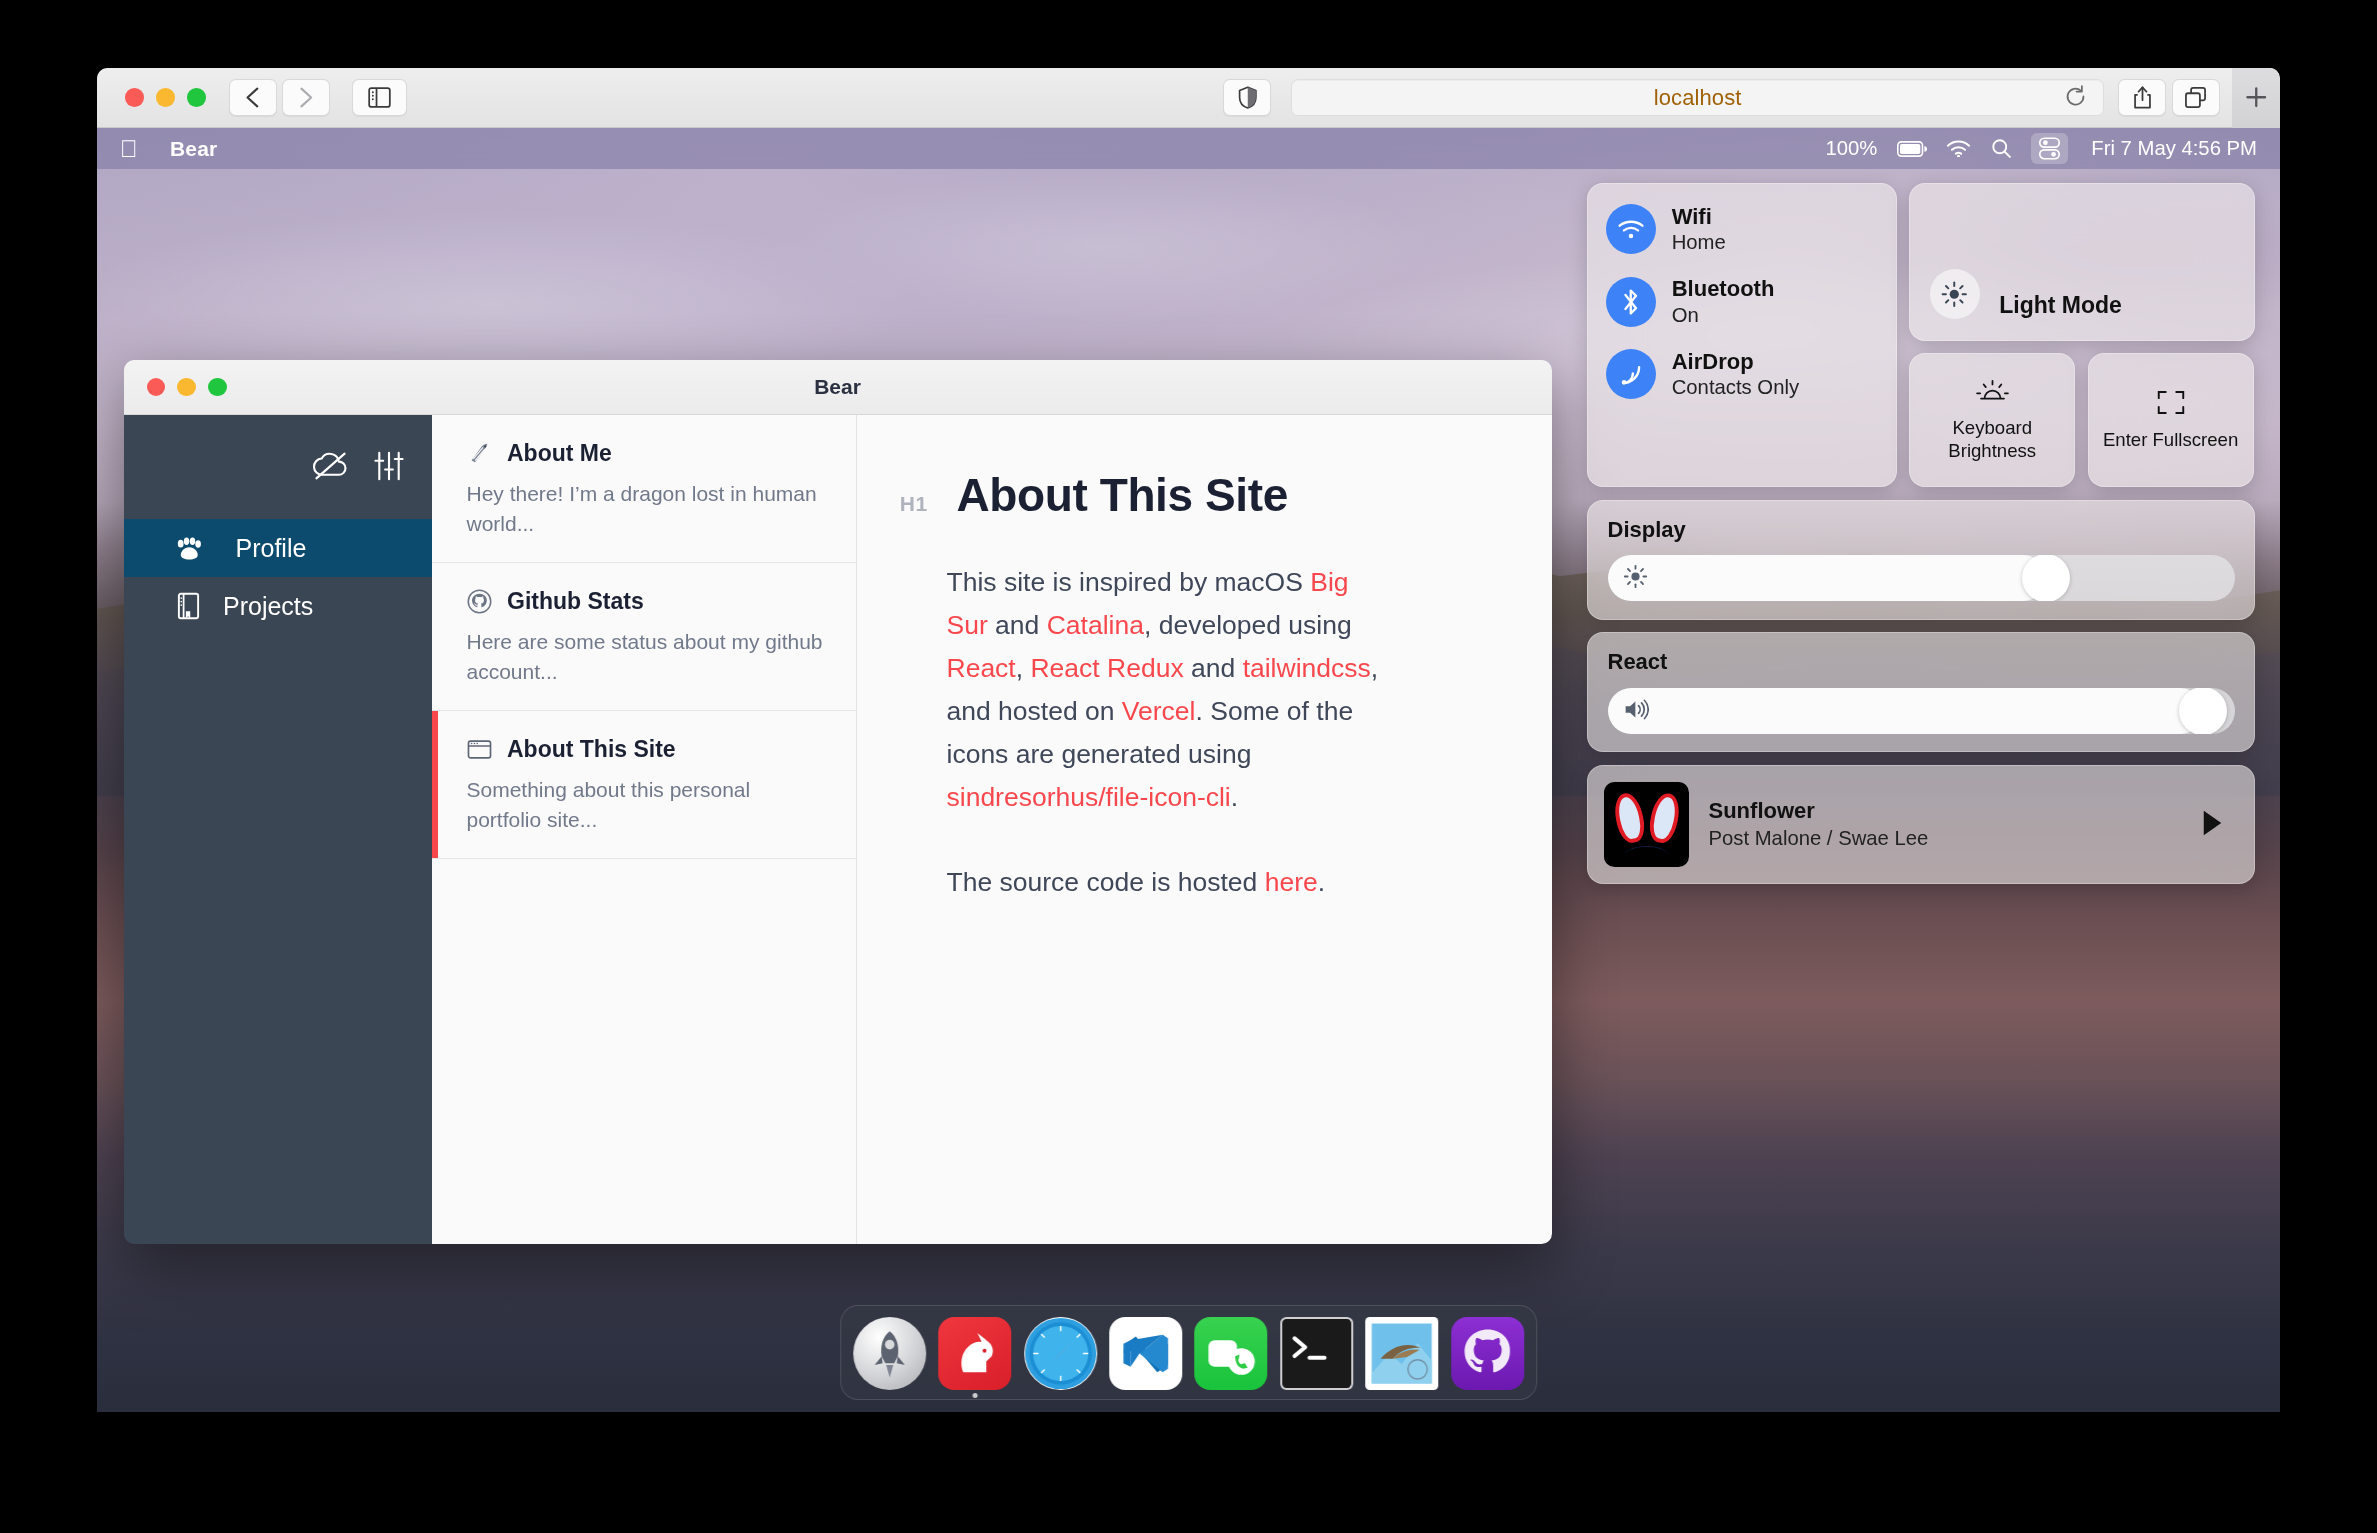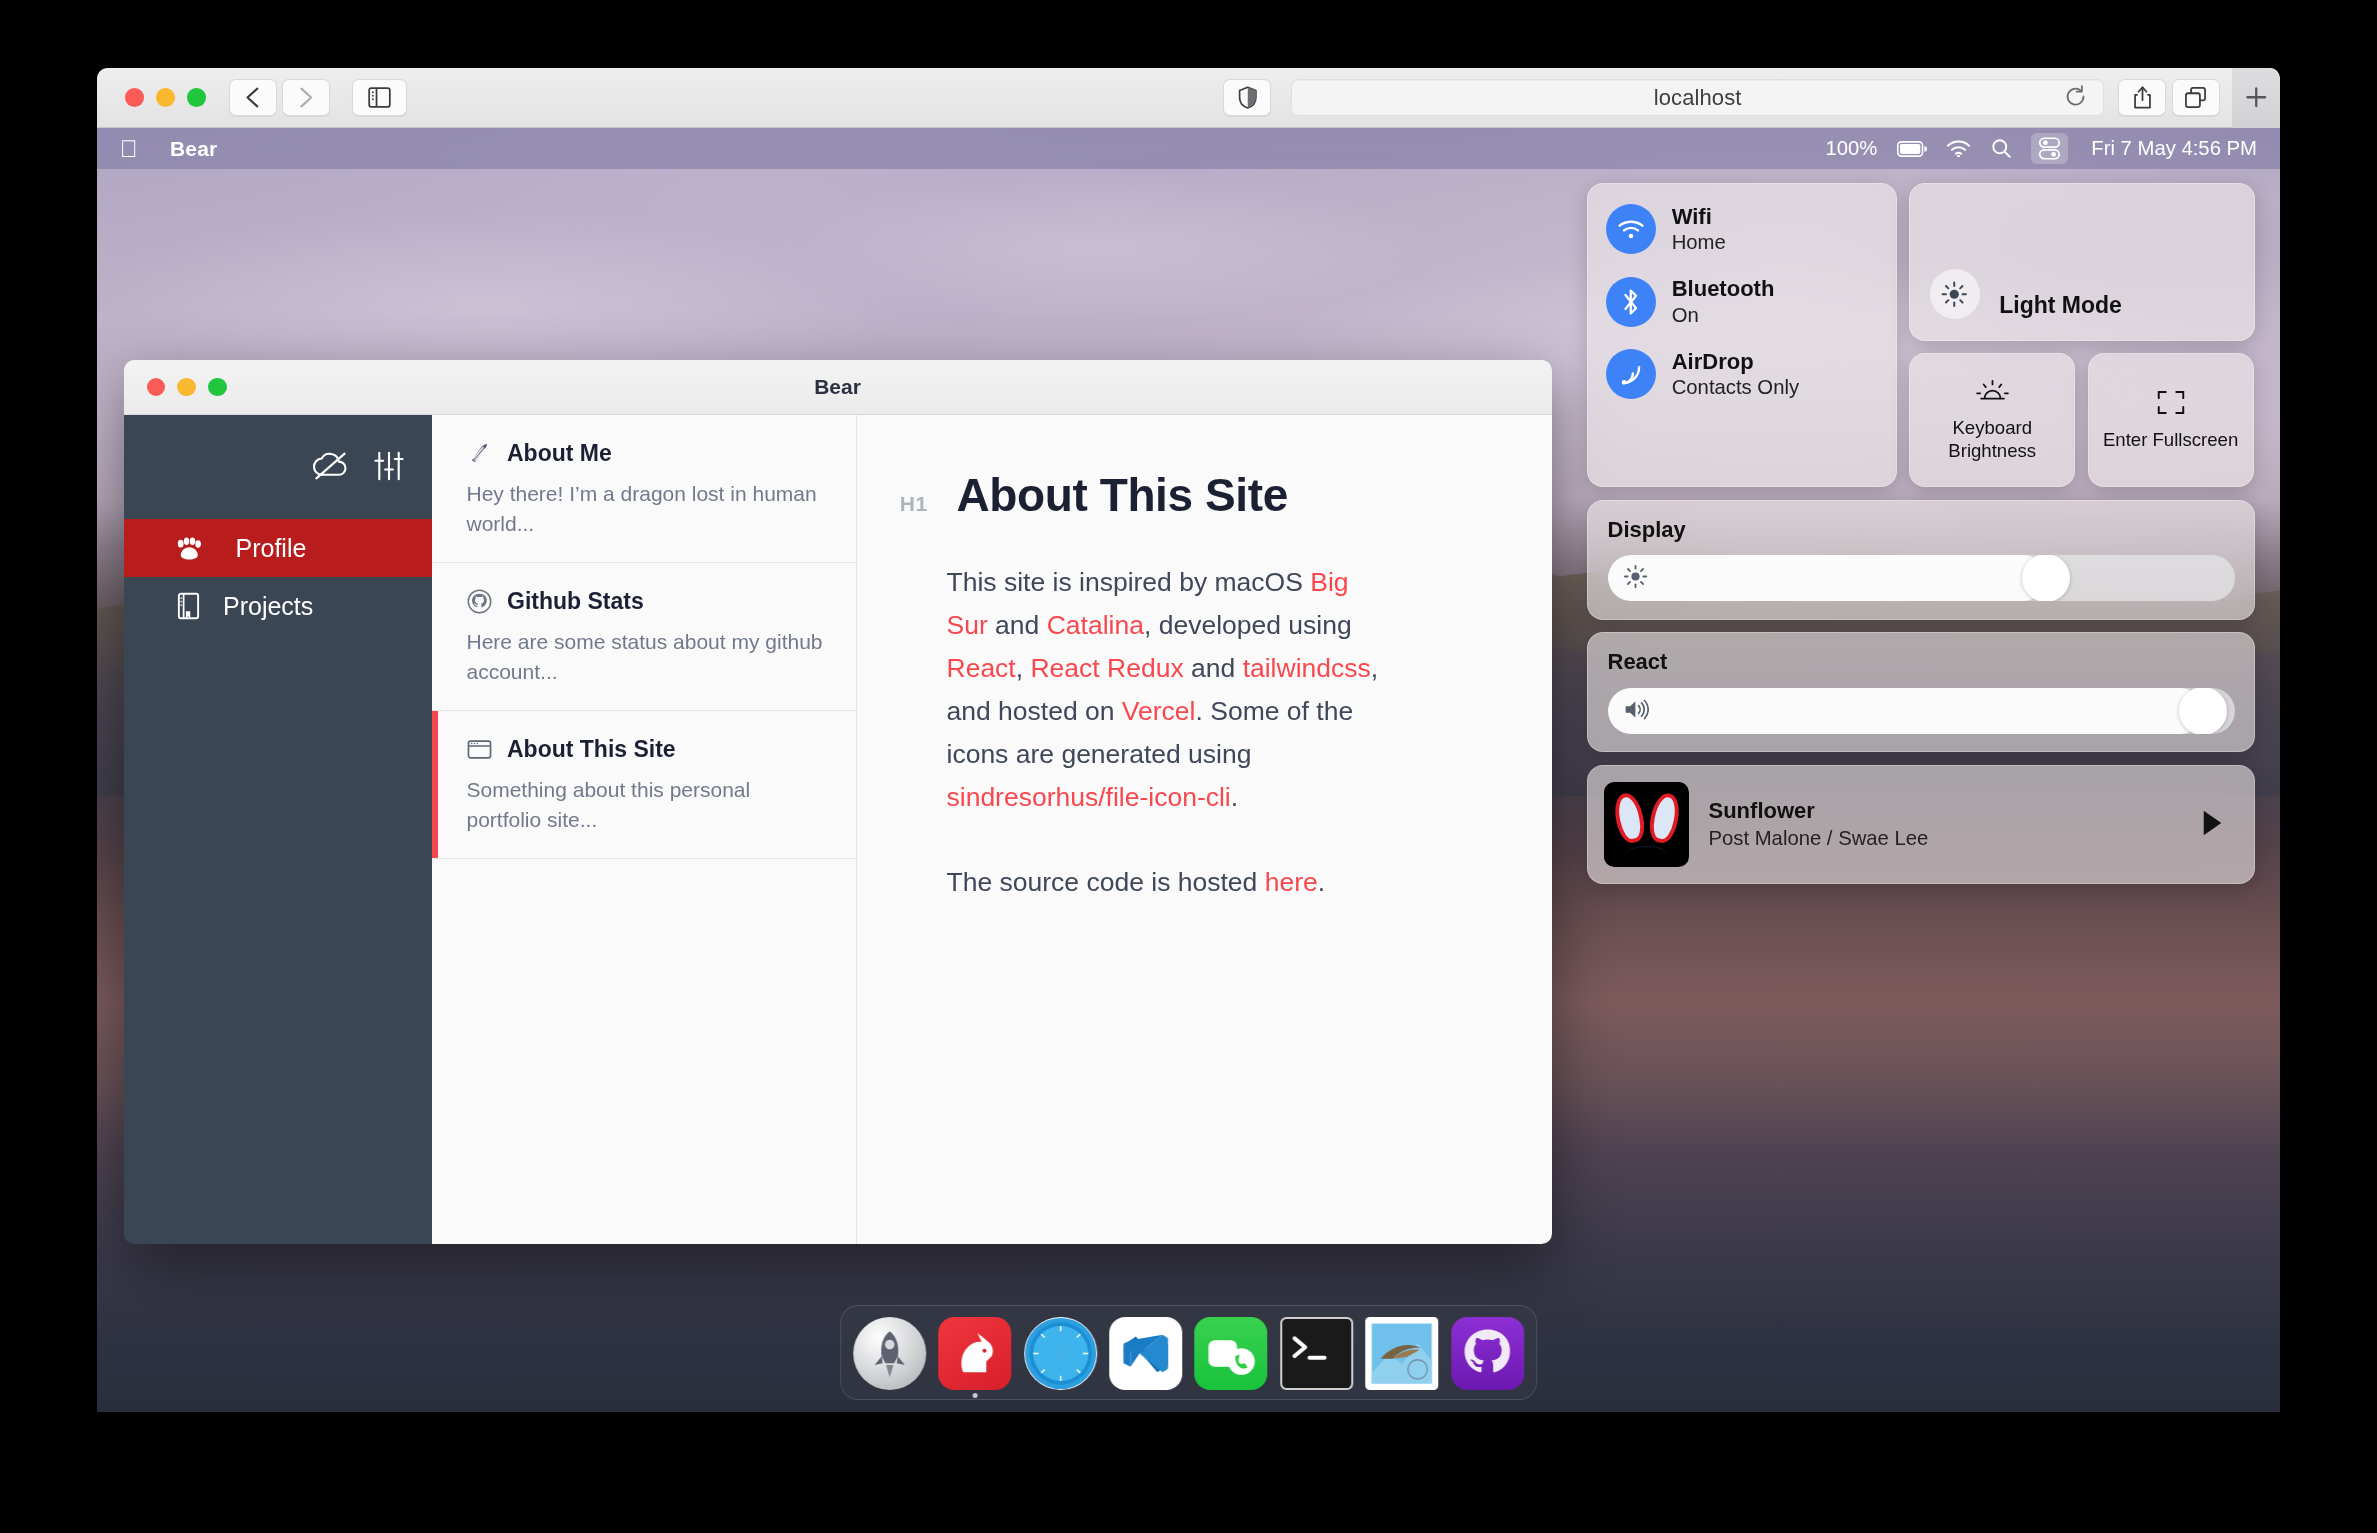--- a/index.html
+++ b/index.html
@@ -51,21 +51,21 @@
     flex: 1;
     height: 37px;
     margin: 0 14px;
     border-radius: 7px;
     background: #f4f4f5;
     border: 0.9px solid #dedede;
     box-shadow: inset 0 0.9px 0.9px rgba(0,0,0,.04);
     display: flex; align-items: center; justify-content: center;
     position: relative;
   }
-  .url-text { font-size: 22px; color: #404040; letter-spacing: 0.1px; }
+  .url-text { font-size: 22px; color: #a16207; letter-spacing: 0.1px; }
   .url-reload { position: absolute; right: 16px; color: #6d6d6f; }
 
   .new-tab-plus {
     width: 48px; height: 60px;
     margin-left: 7px; margin-right: -16px;
     display:flex; align-items:center; justify-content:center;
     color:#55555a;
     background: linear-gradient(180deg,#dddddf 0%,#d2d2d4 100%);
   }
 
@@ -267,21 +267,21 @@
   .bear-sidebar {
     width: 308px; flex: none;
     background: #3b4654;
     display: flex; flex-direction: column;
   }
   .sb-tools { height: 104px; display: flex; align-items: center; justify-content: flex-end; gap: 25px; padding-right: 28px; color: #fff; }
   .sb-item {
     height: 58px; display: flex; align-items: center; gap: 19.5px;
     padding-left: 50px; color: #fff; font-size: 25px;
   }
-  .sb-item.active { background: #b91c1c; gap: 32px; }
+  .sb-item.active { background: #0c4a6e; gap: 32px; }
   .sb-ico { width: 30px; display: flex; align-items: center; justify-content: center; }
 
   .bear-notelist {
     width: 425px; flex: none;
     background: #fafafb;
     border-right: 0.9px solid #e4e4e6;
   }
   .note {
     padding: 25px 30px 23px 35px;
     border-bottom: 0.9px solid #e6e6e8;

